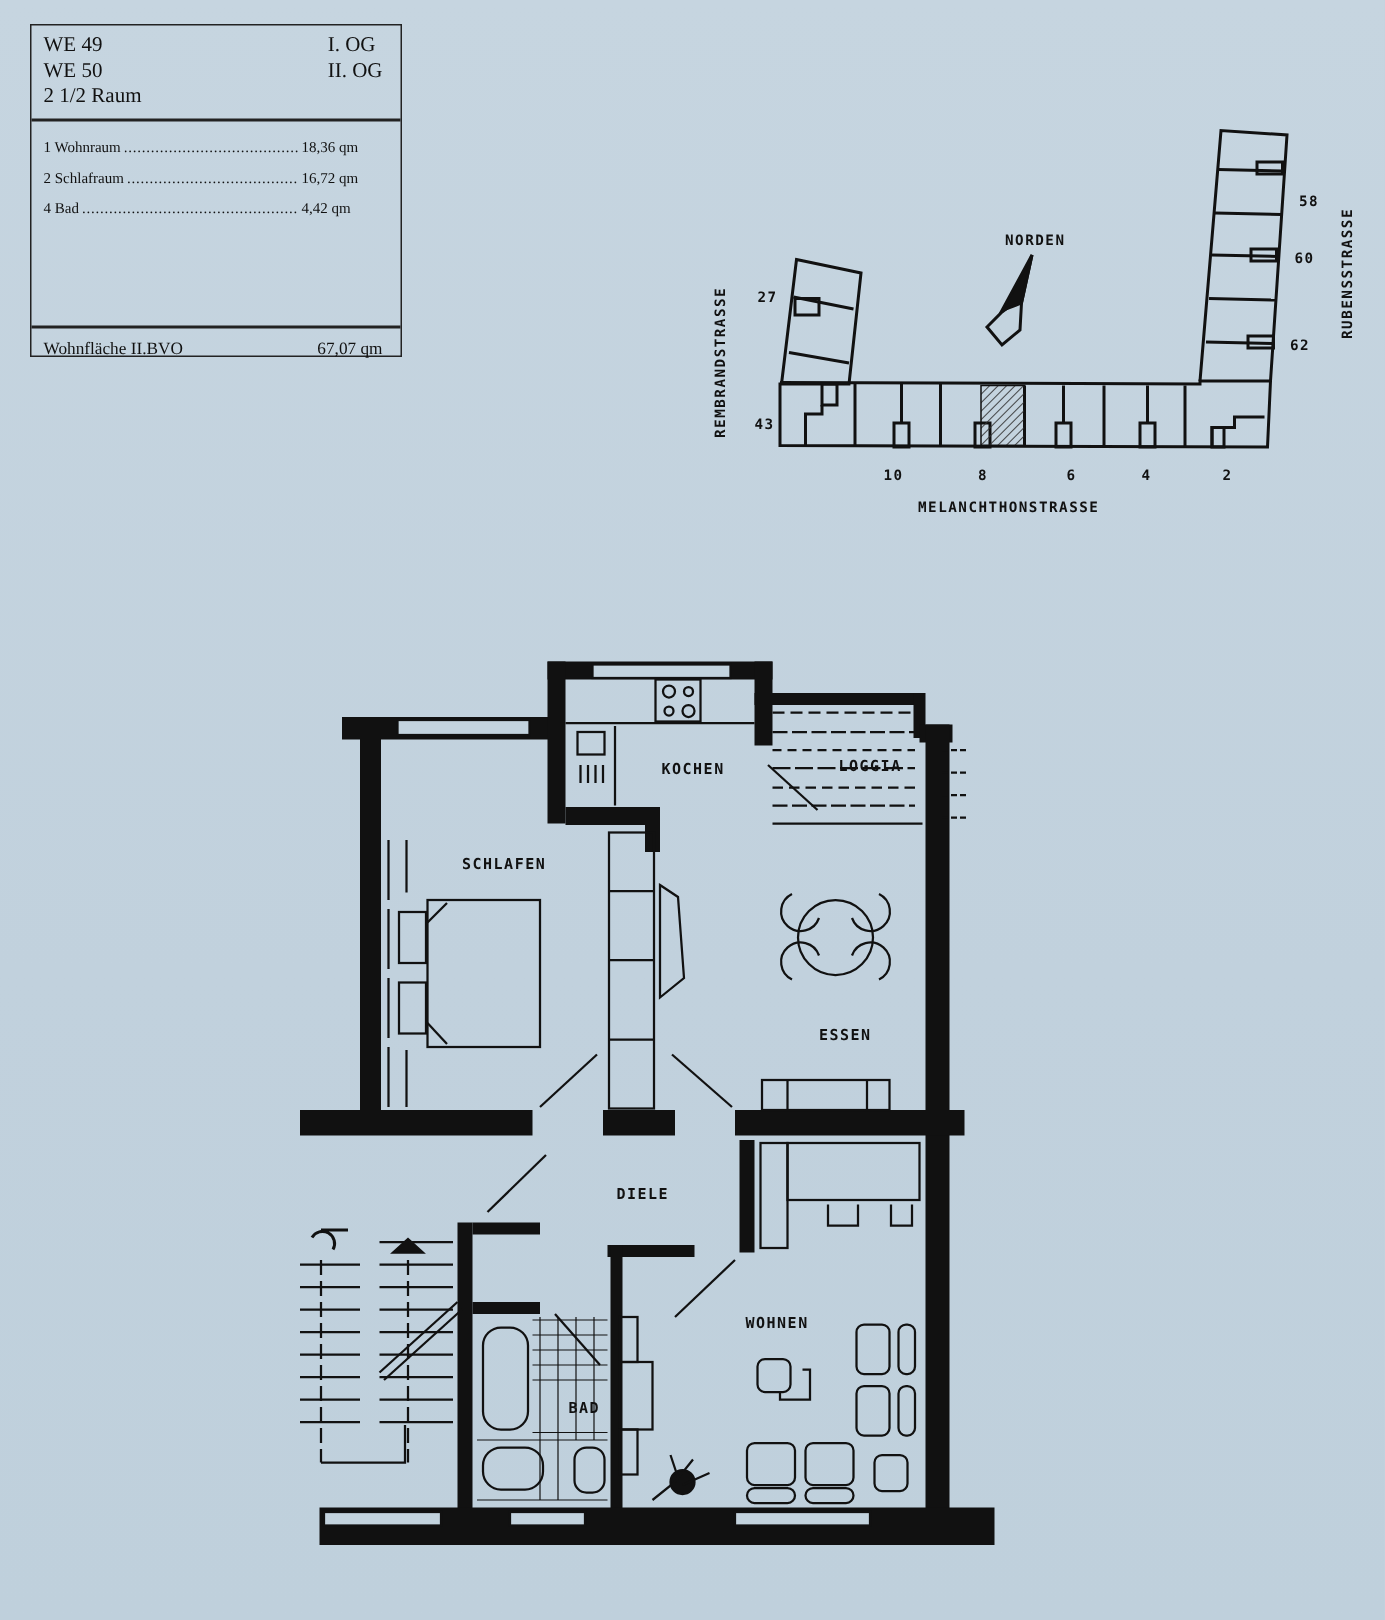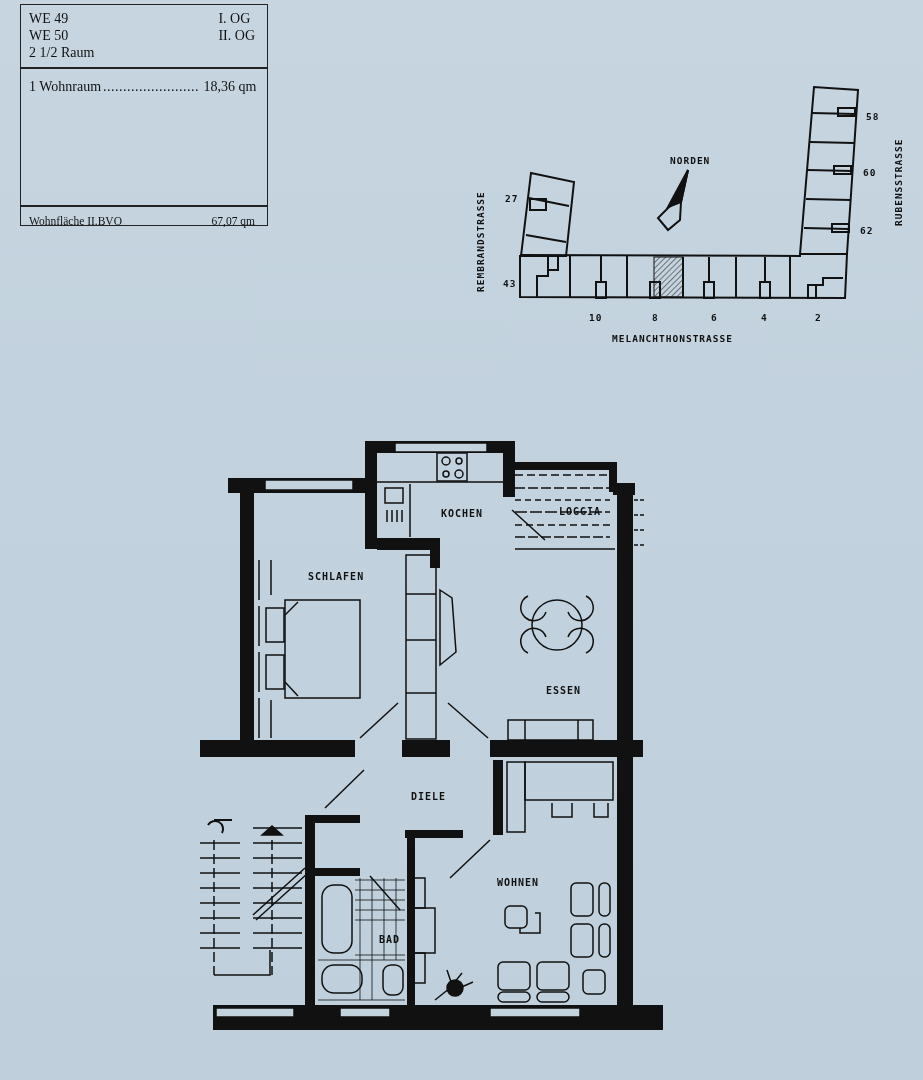--- a/index.html
+++ b/index.html
@@ -1,27 +1,27 @@
 <!DOCTYPE html>
 <html><head>
 <meta charset="utf-8">
 <style>
   html,body{margin:0;padding:0;}
   body{width:923px;height:1080px;background:#c3d3de;position:relative;overflow:hidden;font-family:"Liberation Serif",serif;color:#111;}
   .page{position:absolute;left:0;top:0;width:923px;height:1080px;background:linear-gradient(180deg,#c6d5e0 0%,#c1d1dd 60%,#bfd0dc 100%);}
-  .infobox{position:absolute;left:20px;top:4px;width:248px;height:222px;border:1.5px solid #222;box-sizing:border-box;background:transparent;}
+  .infobox{position:absolute;left:20px;top:16px;width:248px;height:222px;border:1.5px solid #222;box-sizing:border-box;background:transparent;}
   .ib-head{position:relative;height:58px;border-bottom:2px solid #222;padding:4px 8px 0 8px;font-size:14px;line-height:17px;}
   .ib-head .left{position:absolute;left:8px;top:5px;}
   .ib-head .right{position:absolute;right:12px;top:5px;text-align:left;}
-  .ib-rows{padding:8px 8px 0 8px;font-size:14px;line-height:20.5px;height:128px;border-bottom:2px solid #222;}
+  .ib-rows{padding:8px 8px 0 8px;font-size:10px;line-height:20.5px;height:128px;border-bottom:2px solid #222;}
   .row{display:flex;align-items:baseline;white-space:nowrap;}
   .row .lbl{flex:0 0 auto;}
   .row .dots{flex:1 1 auto;overflow:hidden;margin:0 2px;letter-spacing:0.5px;}
   .row .dots::after{content:"................................................................................";}
-  .row .val{flex:0 0 auto;text-align:center;min-width:58px;}
+  .row .val{flex:0 0 auto;text-align:left;min-width:58px;}
   .ib-total{display:flex;justify-content:space-between;padding:8px 12px 0 8px;font-size:11.5px;align-items:center;}
   .sitelabel{position:absolute;font-family:"DejaVu Sans Mono",monospace;font-size:9.5px;font-weight:bold;letter-spacing:1px;color:#111;}
   .vert{transform:rotate(-90deg);transform-origin:left top;white-space:nowrap;}
   .roomlabel{position:absolute;font-family:"DejaVu Sans Mono",monospace;font-size:10px;font-weight:bold;letter-spacing:1px;color:#111;padding-left:19px;}
   svg{position:absolute;left:0;top:0;}
 </style>
 </head>
 <body>
 
 <div class="page">
@@ -37,20 +37,30 @@
         <div>I. OG</div>
         <div>II. OG</div>
       </div>
     </div>
     <div class="ib-rows">
       <div class="row">
           <span class="lbl">1 Wohnraum</span>
           <span class="dots"></span>
           <span class="val">18,36 qm</span>
         </div>
+      <div class="row">
+          <span class="lbl">2 Schlafraum</span>
+          <span class="dots"></span>
+          <span class="val">16,72 qm</span>
+        </div>
+      <div class="row">
+          <span class="lbl">4 Bad</span>
+          <span class="dots"></span>
+          <span class="val">4,42 qm</span>
+        </div>
     </div>
     <div class="ib-total">
       <span>Wohnfläche II.BVO</span>
       <span>67,07 qm</span>
     </div>
   </div>
 
   <svg width="923" height="1080" fill="none" stroke="#111" stroke-width="2">
 
     <g>
@@ -105,21 +115,21 @@
     </g>
   </svg>
 
   <div class="sitelabel" style="left:670px;top:155px;">NORDEN</div>
   <div class="sitelabel vert" style="left:475px;top:292px;">REMBRANDSTRASSE</div>
   <div class="sitelabel vert" style="left:893px;top:226px;">RUBENSSTRASSE</div>
   <div class="sitelabel" style="left:612px;top:333px;">MELANCHTHONSTRASSE</div>
 
   <div class="sitelabel" style="left:505px;top:193px;">27</div>
   <div class="sitelabel" style="left:503px;top:278px;">43</div>
-  <div class="sitelabel" style="left:866px;top:111px;">58</div>
+  <div class="sitelabel" style="left:866px;top:129px;">58</div>
   <div class="sitelabel" style="left:863px;top:167px;">60</div>
   <div class="sitelabel" style="left:860px;top:225px;">62</div>
   <div class="sitelabel" style="left:589px;top:312px;">10</div>
   <div class="sitelabel" style="left:652px;top:312px;">8</div>
   <div class="sitelabel" style="left:711px;top:312px;">6</div>
   <div class="sitelabel" style="left:761px;top:312px;">4</div>
   <div class="sitelabel" style="left:815px;top:312px;">2</div>
 
   <svg width="923" height="1080" fill="none" stroke="#111" stroke-width="2">
     <g fill="#111" stroke="none">

